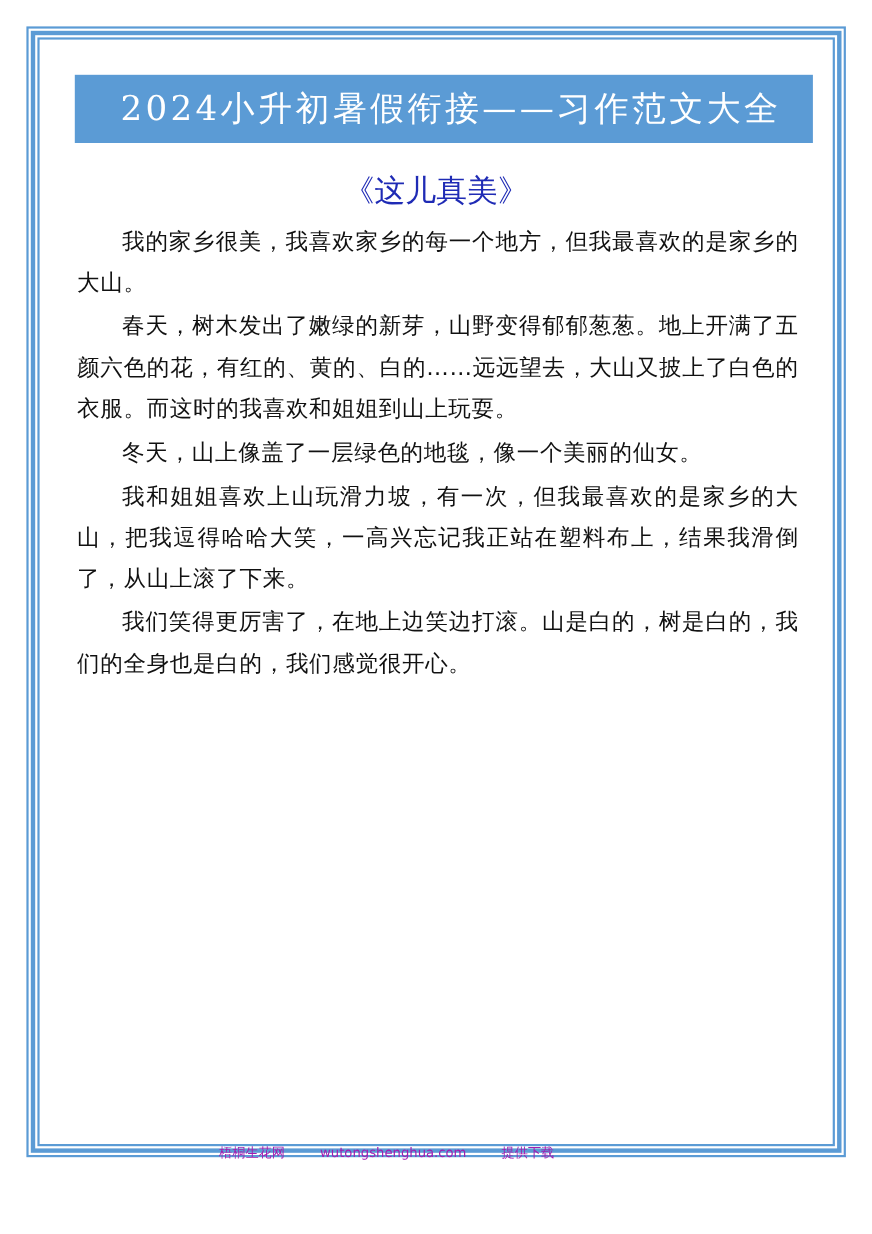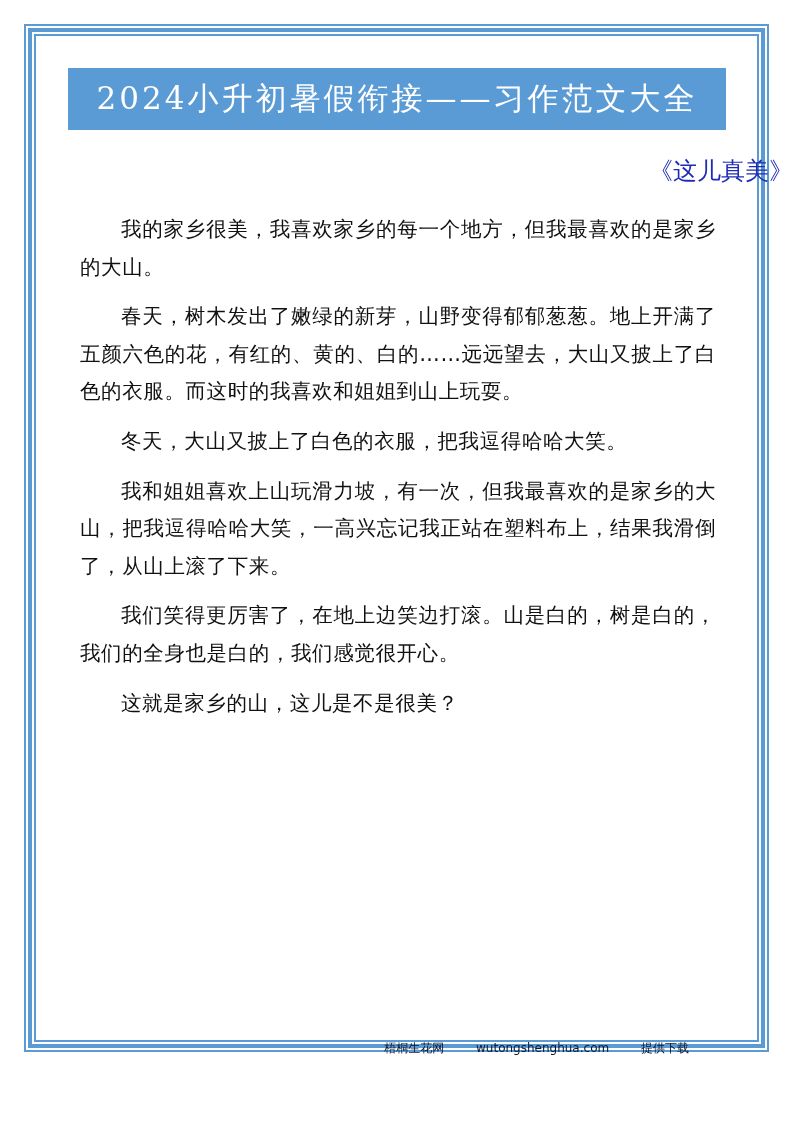--- a/index.html
+++ b/index.html
@@ -7,49 +7,48 @@
          font-family: "DejaVu Sans", "Liberation Sans", sans-serif; }
   .frame-outer { position: absolute; left: 24px; top: 24px; width: 745px; height: 1028px;
                  border: 2px solid #5b9bd5; box-sizing: border-box; }
   .frame-mid { position: absolute; left: 28px; top: 28px; width: 737px; height: 1020px;
                border: 4px solid #5b9bd5; box-sizing: border-box; }
   .frame-inner { position: absolute; left: 34px; top: 34px; width: 725px; height: 1008px;
                  border: 2px solid #5b9bd5; box-sizing: border-box; }
   .title-bar { position: absolute; left: 68px; top: 68px; width: 658px; height: 62px;
                background: #5b9bd5; color: #ffffff; display: flex; align-items: center;
                justify-content: center; font-size: 31px; letter-spacing: 3px;
-               font-family: "DejaVu Serif", "Liberation Serif", serif; white-space: nowrap; }
-  .essay-title { position: absolute; left: 0; top: 155px; width: 793px; text-align: right;
-                 color: #1f2bb5; font-size: 24px; }
+               font-family: "DejaVu Serif", "Liberation Serif", serif; white-space: nowrap; padding-left: 13px; }
+  .essay-title { position: absolute; left: 0; top: 155px; width: 793px; text-align: center;
+                 color: #1f2bb5; font-size: 28px; }
   .body-text { position: absolute; left: 68px; top: 199px; width: 660px; color: #111111;
                font-size: 20.5px; line-height: 37.6px; }
-  .body-text p { margin: 12px; text-indent: 2em; letter-spacing: 0.6px; text-align: justify; }
-  .footer { position: absolute; left: 0; top: 1040px; width: 703px; text-align: right;
-            font-size: 12px; color: #0f172a; }
+  .body-text p { margin: 2px; text-indent: 2em; letter-spacing: 0.6px; text-align: justify; }
+  .footer { position: absolute; left: 0; top: 1040px; width: 703px; text-align: center;
+            font-size: 12px; color: #a21caf; }
   .footer span { margin: 0 14px; }
 </style>
 </head>
 <body>
 
 <div class="frame-outer"></div>
 <div class="frame-mid"></div>
 <div class="frame-inner"></div>
 
 <div class="title-bar">
   <span>2024小升初暑假衔接——习作范文大全</span>
 </div>
 
 <div class="essay-title">《这儿真美》</div>
 
 <div class="body-text">
   <p>我的家乡很美，我喜欢家乡的每一个地方，但我最喜欢的是家乡的大山。</p>
   <p>春天，树木发出了嫩绿的新芽，山野变得郁郁葱葱。地上开满了五颜六色的花，有红的、黄的、白的……远远望去，大山又披上了白色的衣服。而这时的我喜欢和姐姐到山上玩耍。</p>
-  <p>冬天，大山又披上了白色的衣服，把我逗得哈哈大笑。</p>
+  <p>冬天，山上像盖了一层绿色的地毯，像一个美丽的仙女。</p>
   <p>我和姐姐喜欢上山玩滑力坡，有一次，但我最喜欢的是家乡的大山，把我逗得哈哈大笑，一高兴忘记我正站在塑料布上，结果我滑倒了，从山上滚了下来。</p>
   <p>我们笑得更厉害了，在地上边笑边打滚。山是白的，树是白的，我们的全身也是白的，我们感觉很开心。</p>
-  <p>这就是家乡的山，这儿是不是很美？</p>
 </div>
 
 <div class="footer">
   <span>梧桐生花网</span>
   <span>wutongshenghua.com</span>
   <span>提供下载</span>
 </div>
 
 </body></html>

